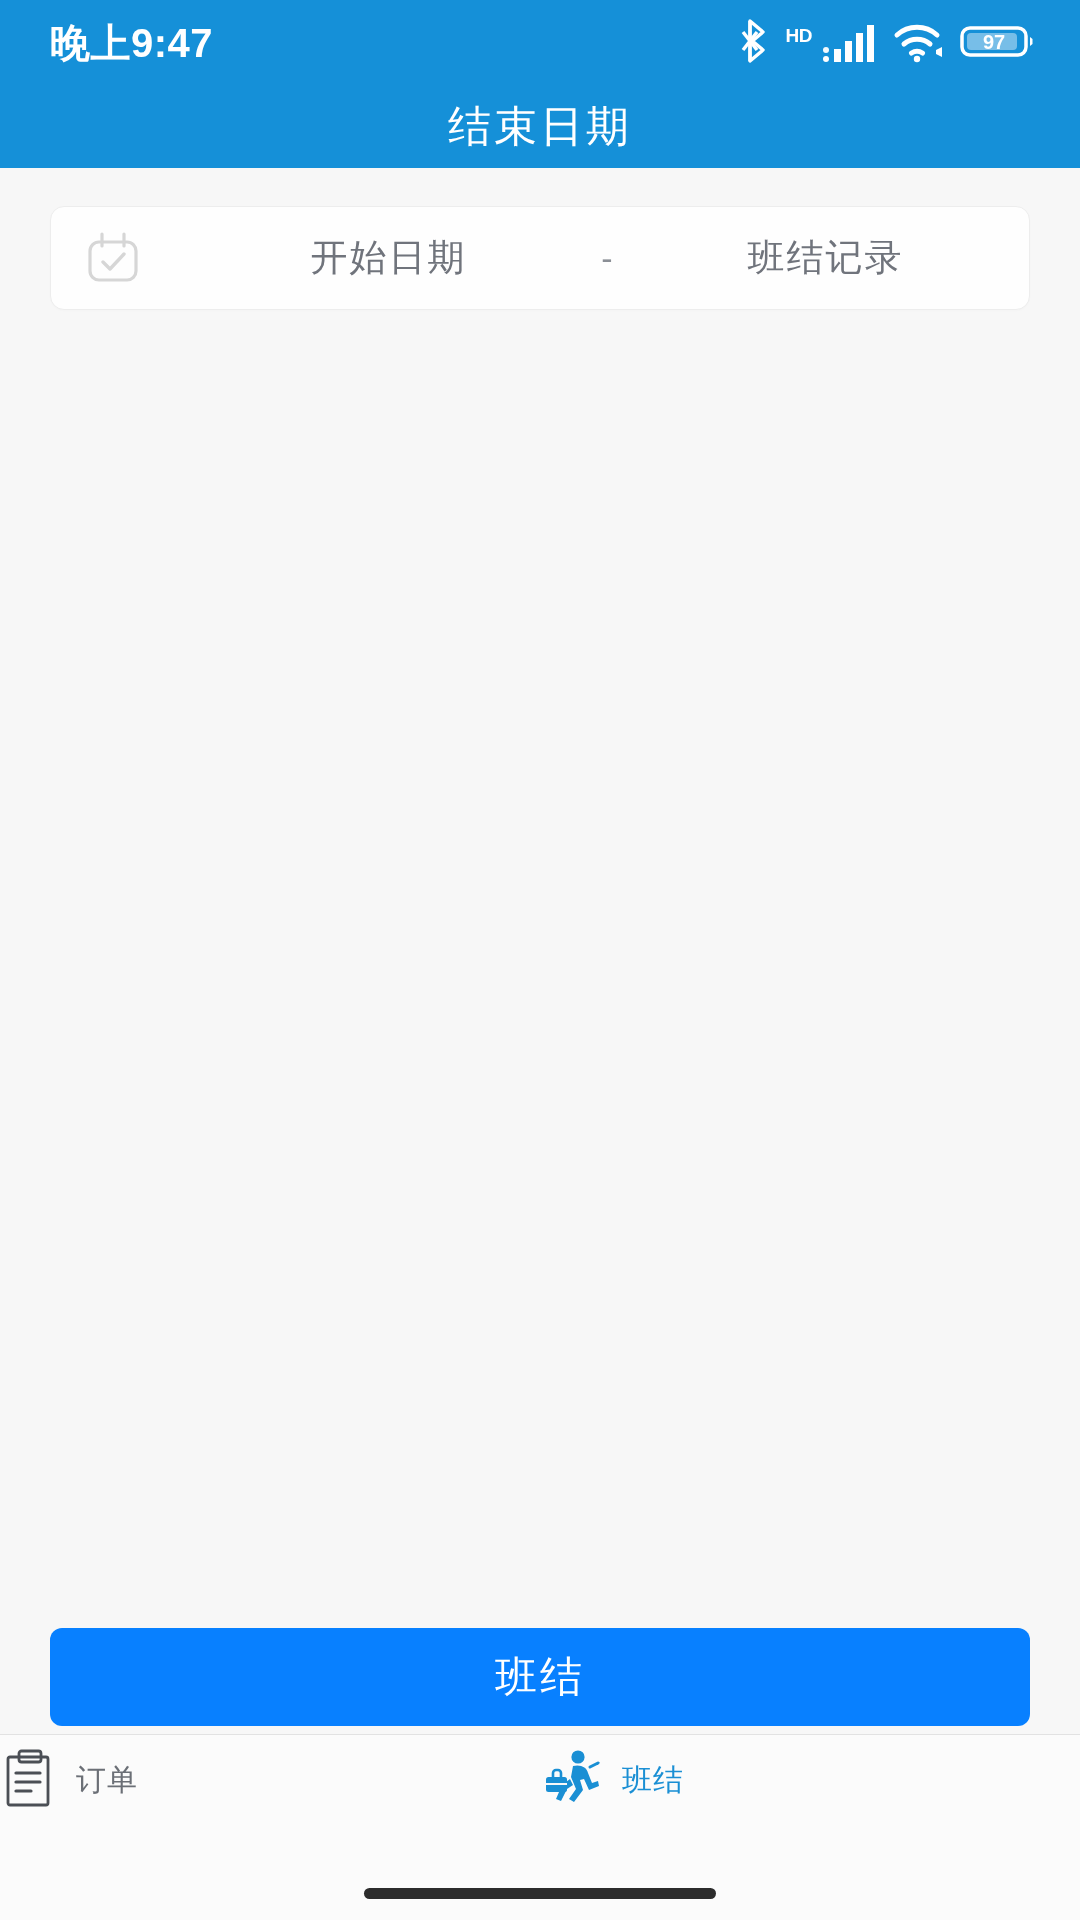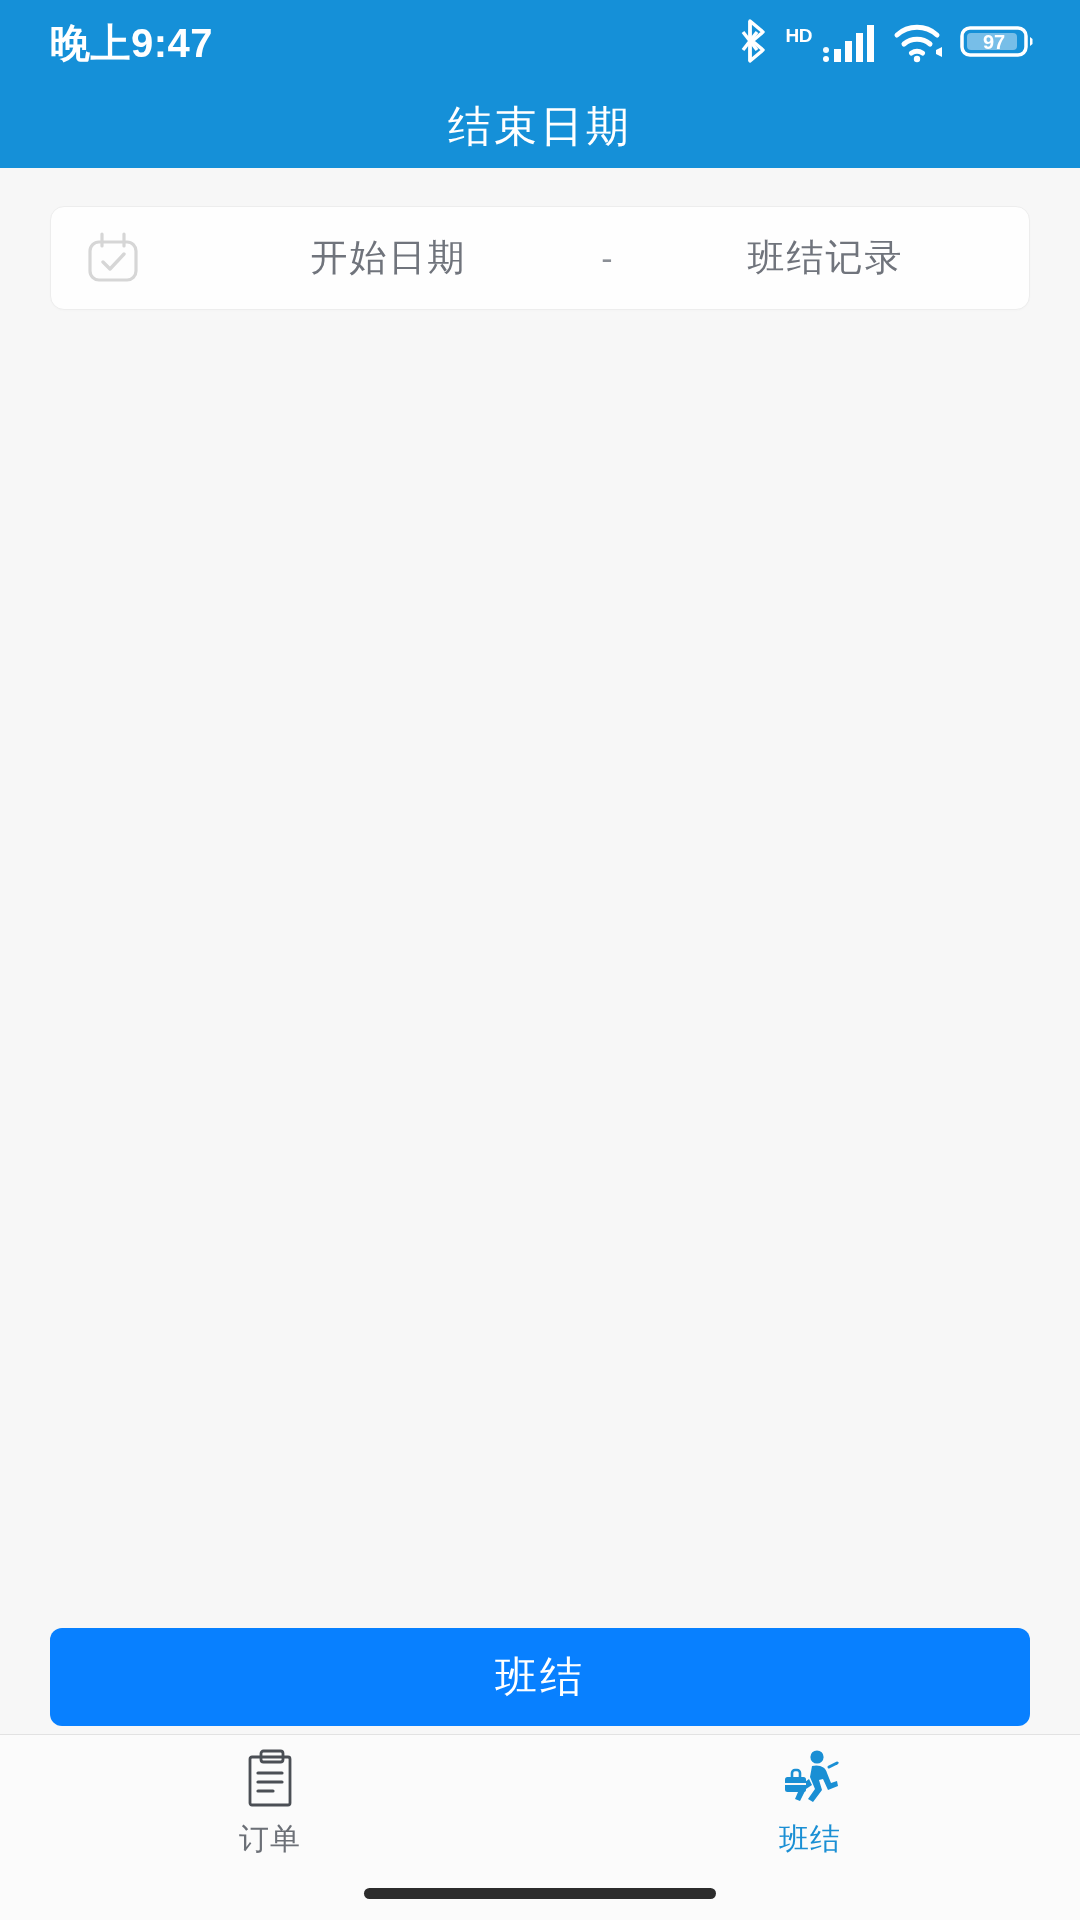--- a/index.html
+++ b/index.html
@@ -136,23 +136,23 @@
     flex:0 0 auto;
     height:132px;
     background:#fbfbfb;
     border-top:1.5px solid #e2e2e2;
     display:flex; align-items:flex-start;
     padding-top:14px;
     z-index:5;
   }
   .tab {
     flex:1;
-    display:flex; flex-direction:column;
+    display:flex; flex-direction:row;
     align-items:center; justify-content:flex-start;
-    gap:8px;
+    gap:20px;
     cursor:pointer;
   }
   .tab-icon { height:62px; display:flex; align-items:center; justify-content:center; }
   .tab-label {
     font-size:30px;
     color:#6b6f76;
     letter-spacing:1px;
   }
   .tab.active .tab-label { color:#1a8fd4; }
 

